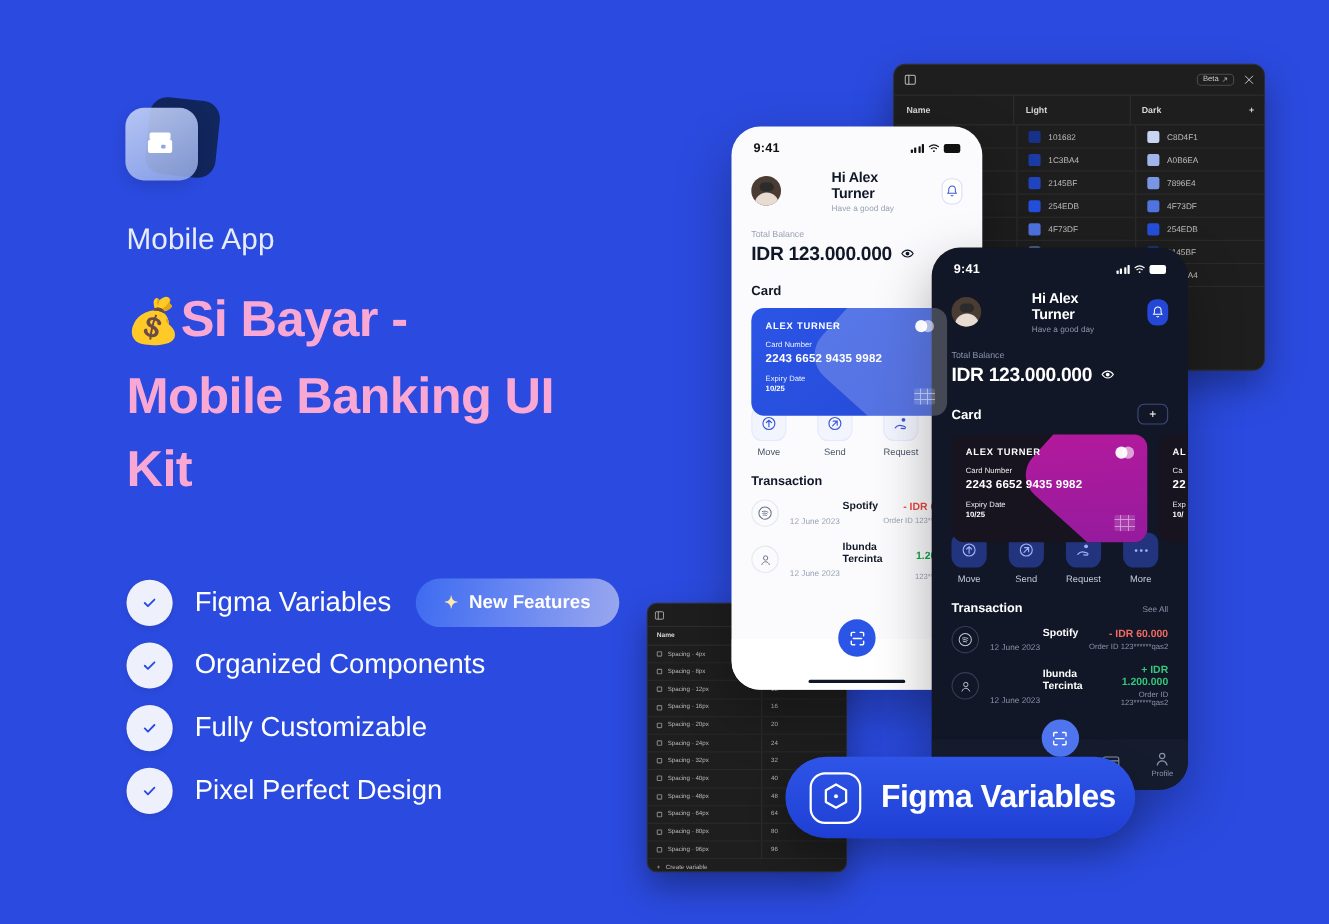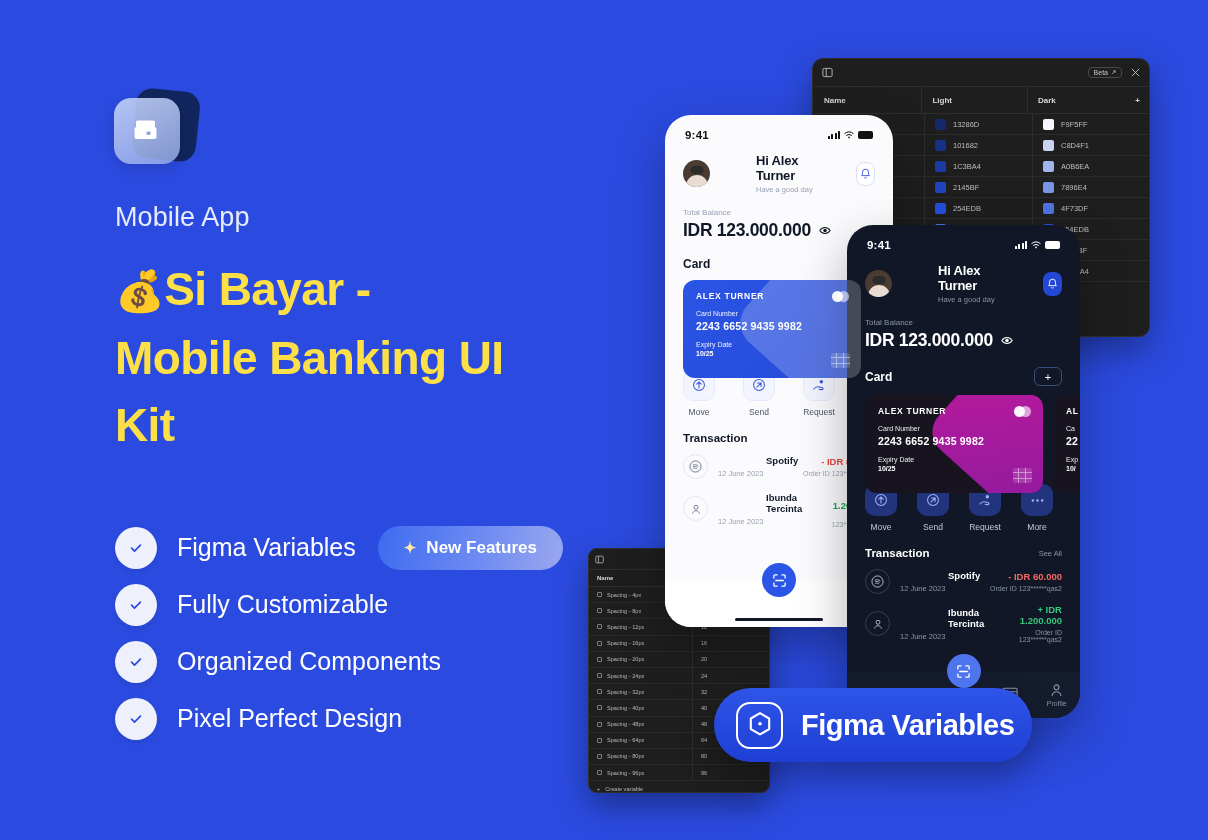--- a/index.html
+++ b/index.html
@@ -25,21 +25,21 @@
     border-radius: 17px; display: flex; align-items: center; justify-content: center;
     box-shadow: 0 4px 14px rgba(0,0,0,.15);
   }
 
   .eyebrow {
     position: absolute; left: 99px; top: 202px;
     font-size: 27px; color: #E6ECFB; letter-spacing: .1px; font-weight: 400;
   }
   .headline {
     position: absolute; left: 99px; top: 256px; width: 470px;
-    font-size: 46px; line-height: 67px; font-weight: 700; color: #fde047;
+    font-size: 46px; line-height: 67px; font-weight: 700; color: #f9a8d4;
     letter-spacing: -.6px;
   }
   .headline .emoji { font-size: 40px; }
 
   .features { position: absolute; left: 99px; top: 519px; }
   .feature-row { display: flex; align-items: center; height: 57px; margin-bottom: 0; }
   .feature-row + .feature-row { margin-top: 0; }
   .check {
     width: 42px; height: 42px; border-radius: 50%;
     background: #EEF1FC; display: flex; align-items: center; justify-content: center;
@@ -222,30 +222,30 @@
         <span>New Features</span>
       </span>
     </div>
 
     <div class="feature-row">
       <span class="check">
         <svg width="16" height="16" viewBox="0 0 16 16">
             <path d="M3.6 8.2l2.9 2.9 5.9-6" stroke="#2B4BE0" stroke-width="1.7" fill="none" stroke-linecap="round" stroke-linejoin="round"></path>
           </svg>
       </span>
-      <span class="feature-label">Fully Customizable</span>
+      <span class="feature-label">Organized Components</span>
     </div>
 
     <div class="feature-row">
       <span class="check">
         <svg width="16" height="16" viewBox="0 0 16 16">
             <path d="M3.6 8.2l2.9 2.9 5.9-6" stroke="#2B4BE0" stroke-width="1.7" fill="none" stroke-linecap="round" stroke-linejoin="round"></path>
           </svg>
       </span>
-      <span class="feature-label">Organized Components</span>
+      <span class="feature-label">Fully Customizable</span>
     </div>
 
     <div class="feature-row">
       <span class="check">
         <svg width="16" height="16" viewBox="0 0 16 16">
             <path d="M3.6 8.2l2.9 2.9 5.9-6" stroke="#2B4BE0" stroke-width="1.7" fill="none" stroke-linecap="round" stroke-linejoin="round"></path>
           </svg>
       </span>
       <span class="feature-label">Pixel Perfect Design</span>
     </div>
@@ -279,34 +279,20 @@
         </span>
       <span class="fig-c2">
           <span>Light</span>
         </span>
       <span class="fig-c3">
           <span>Dark</span>
         </span>
       <span class="fig-plus">+</span>
     </div>
     <div id="fig-rows">
-        <div class="fig-row">
-          <span class="fig-c1">
-            <span class="fig-name-dot"></span>
-            <span class="t">900</span>
-          </span>
-          <span class="fig-c2">
-            <span class="sw" style="background:#13286D"></span>
-            <span class="t">13286D</span>
-          </span>
-          <span class="fig-c3">
-            <span class="sw" style="background:#F9F5FF"></span>
-            <span class="t">F9F5FF</span>
-          </span>
-        </div>
         <div class="fig-row">
           <span class="fig-c1">
             <span class="fig-name-dot"></span>
             <span class="t">800</span>
           </span>
           <span class="fig-c2">
             <span class="sw" style="background:#183188"></span>
             <span class="t">101682</span>
           </span>
           <span class="fig-c3">

